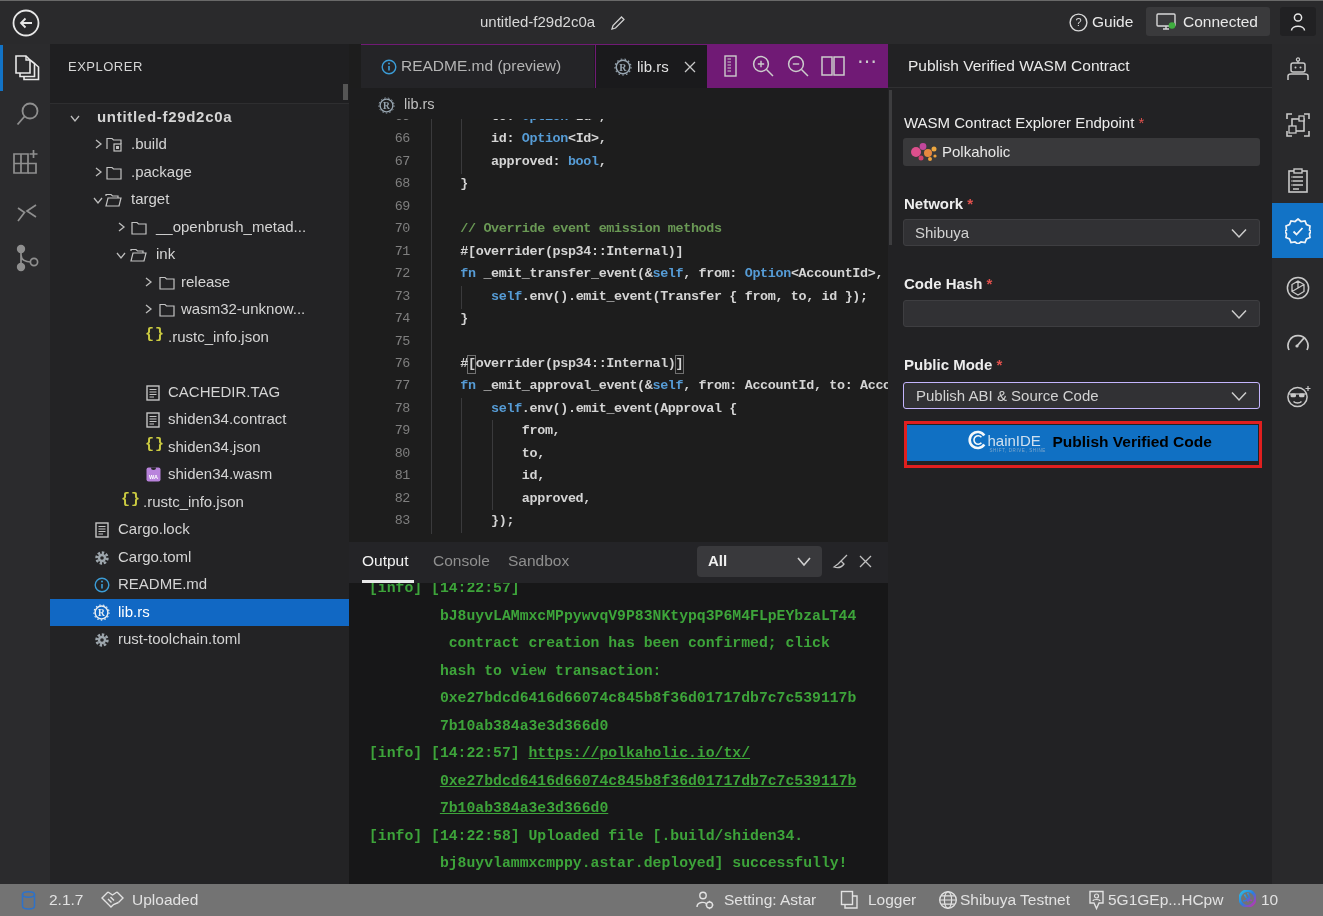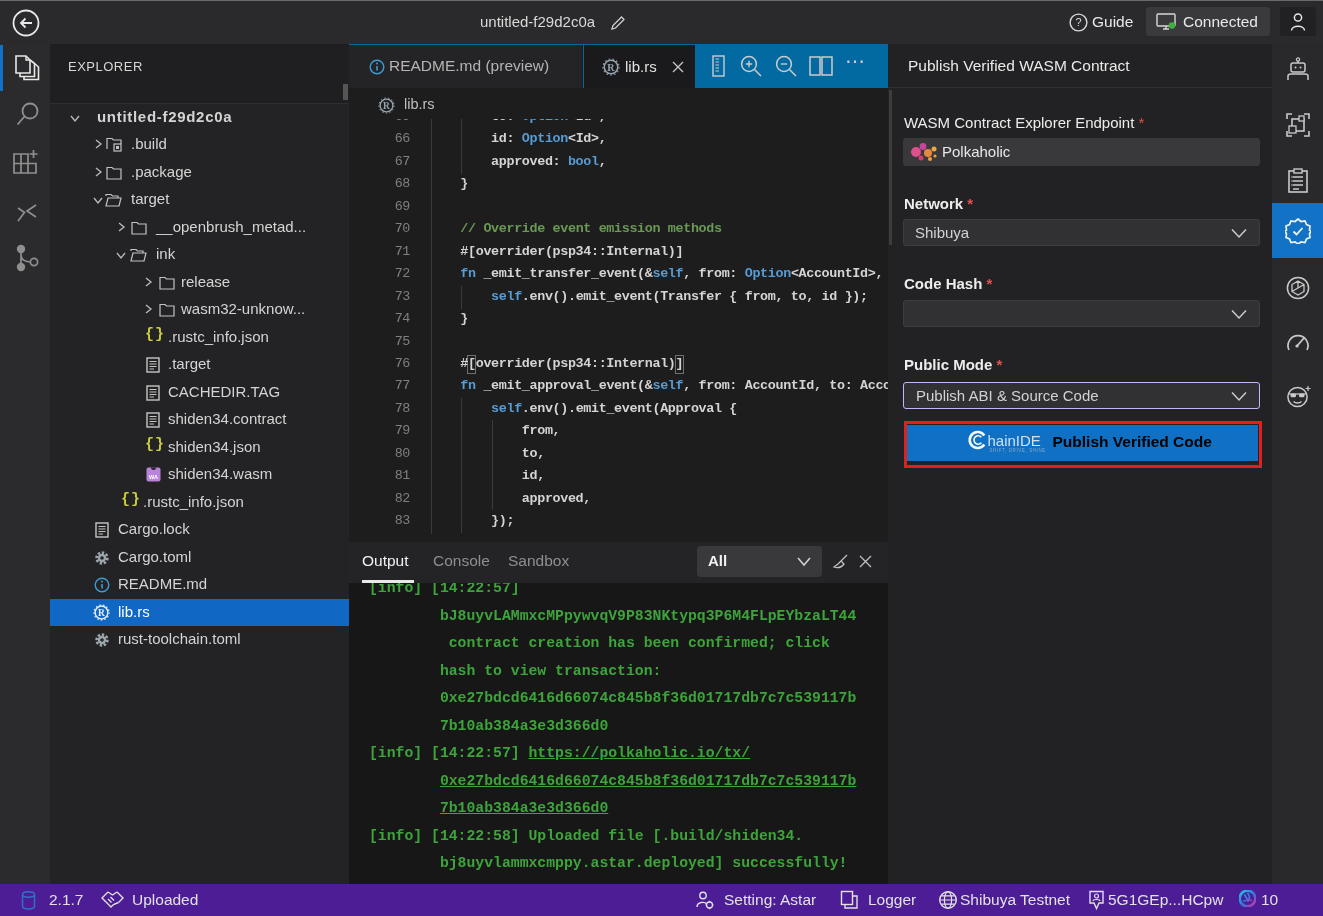--- a/index.html
+++ b/index.html
@@ -187,29 +187,20 @@
             </svg>
           </span>
           <span style="position:absolute;left:131px;top:4px;">wasm32-unknow...</span>
         </div>
         <div style="position:absolute;left:0;top:220px;width:299px;height:27px;">
           <span style="position:absolute;left:95px;top:0;">
             <span class="mono" style="position:absolute;top:2px;color:#cbcb41;font-weight:bold;font-size:15px;">{ }</span>
           </span>
           <span style="position:absolute;left:118px;top:4px;">.rustc_info.json</span>
         </div>
-        <div style="position:absolute;left:0;top:247px;width:299px;height:27px;">
-          <span style="position:absolute;left:96px;top:0;">
-            <svg width="14" height="16" viewBox="0 0 14 16" style="position:absolute;top:6px;">
-              <rect x="1" y="1" width="12" height="14" fill="none" stroke="#c5c5c5" stroke-width="1.4"></rect>
-              <path d="M3.5 4.5 H10.5 M3.5 7 H10.5 M3.5 9.5 H10.5 M3.5 12 H8" stroke="#c5c5c5" stroke-width="1.2"></path>
-            </svg>
-          </span>
-          <span style="position:absolute;left:118px;top:4px;">.target</span>
-        </div>
         <div style="position:absolute;left:0;top:275px;width:299px;height:27px;">
           <span style="position:absolute;left:96px;top:0;">
             <svg width="14" height="16" viewBox="0 0 14 16" style="position:absolute;top:6px;">
               <rect x="1" y="1" width="12" height="14" fill="none" stroke="#c5c5c5" stroke-width="1.4"></rect>
               <path d="M3.5 4.5 H10.5 M3.5 7 H10.5 M3.5 9.5 H10.5 M3.5 12 H8" stroke="#c5c5c5" stroke-width="1.2"></path>
             </svg>
           </span>
           <span style="position:absolute;left:118px;top:4px;">CACHEDIR.TAG</span>
         </div>
         <div style="position:absolute;left:0;top:302px;width:299px;height:27px;">
@@ -289,21 +280,21 @@
               <circle cx="8" cy="8" r="4.2" fill="#9da6ad"></circle>
               <circle cx="8" cy="8" r="1.8" fill="#262628"></circle>
             </svg>
           </span>
           <span style="position:absolute;left:68px;top:4px;">rust-toolchain.toml</span>
         </div>
       </div>
   </div>
 
   <div class="abs" id="editor" style="left:349px;top:44px;width:539px;height:840px;background:#1d1d1d;">
-    <div id="tabbar" class="abs" style="left:0;top:0;width:539px;height:44px;background:#0369a1;">
+    <div id="tabbar" class="abs" style="left:12px;top:0;width:539px;height:44px;background:#701a75;">
 
       <div class="abs" style="left:0;top:1px;width:234px;height:43px;background:#242427;border-right:1px solid #1b1b1d;">
         <svg class="abs" style="left:20px;top:14px;" width="16" height="16" viewBox="0 0 16 16">
           <circle cx="8" cy="8" r="6.8" fill="none" stroke="#3b9cd6" stroke-width="1.4"></circle>
           <path d="M8 7 V11.5" stroke="#3b9cd6" stroke-width="1.6"></path>
             <circle cx="8" cy="4.6" r="1" fill="#3b9cd6"></circle>
         </svg>
         <div class="abs" style="left:40px;top:12px;font-size:15.5px;color:#b4b4b4;">README.md (preview)</div>
       </div>
 
@@ -528,21 +519,21 @@
     <svg class="abs" style="left:14px;top:340px;" width="25" height="25" viewBox="0 0 25 25">
       <circle cx="11.5" cy="13" r="9.6" fill="none" stroke="#c9c9c9" stroke-width="1.5"></circle>
       <path d="M3 10 H20" stroke="#c9c9c9" stroke-width="1.3"></path>
       <rect x="4.5" y="9.5" width="5.5" height="3.8" rx="1.5" fill="#c9c9c9"></rect>
       <rect x="13" y="9.5" width="5.5" height="3.8" rx="1.5" fill="#c9c9c9"></rect>
       <path d="M7.5 17.5 C9.5 19.5 13.5 19.5 15.5 17.5" fill="none" stroke="#c9c9c9" stroke-width="1.4"></path>
       <path d="M22 2 V7 M19.5 4.5 H24.5" stroke="#c9c9c9" stroke-width="1.2"></path>
     </svg>
   </div>
 
-  <div class="abs" id="statusbar" style="left:0;top:884px;width:1323px;height:32px;background:#4c1d95;font-size:15.5px;color:#e2e2e2;">
+  <div class="abs" id="statusbar" style="left:0;top:884px;width:1323px;height:32px;background:#737373;font-size:15.5px;color:#e2e2e2;">
     <svg class="abs" style="left:21px;top:7px;" width="15" height="19" viewBox="0 0 15 19">
       <ellipse cx="7.5" cy="3.5" rx="6" ry="2.7" fill="none" stroke="#2e72c8" stroke-width="1.5"></ellipse>
       <path d="M1.5 3.5 V15 C1.5 16.7 4.2 18 7.5 18 C10.8 18 13.5 16.7 13.5 15 V3.5" fill="none" stroke="#2e72c8" stroke-width="1.5"></path>
     </svg>
     <div class="abs" style="left:49px;top:7px;">2.1.7</div>
     <svg class="abs" style="left:101px;top:6px;" width="23" height="20" viewBox="0 0 23 20">
       <path d="M7 2 L1 8 L5 12 M16 2 L22 8 L17.5 12.5" fill="none" stroke="#e2e2e2" stroke-width="1.4"></path>
       <path d="M7 2 L11.5 5 L16 2" fill="none" stroke="#e2e2e2" stroke-width="1.4"></path>
       <path d="M5 12 L8 15 M7 9 L10.5 12.5 M9.5 7 L13 10.5" stroke="#e2e2e2" stroke-width="1.4"></path>
       <path d="M8 15 L10 17 L12.5 14.5 L17.5 12.5" fill="none" stroke="#e2e2e2" stroke-width="1.4"></path>

